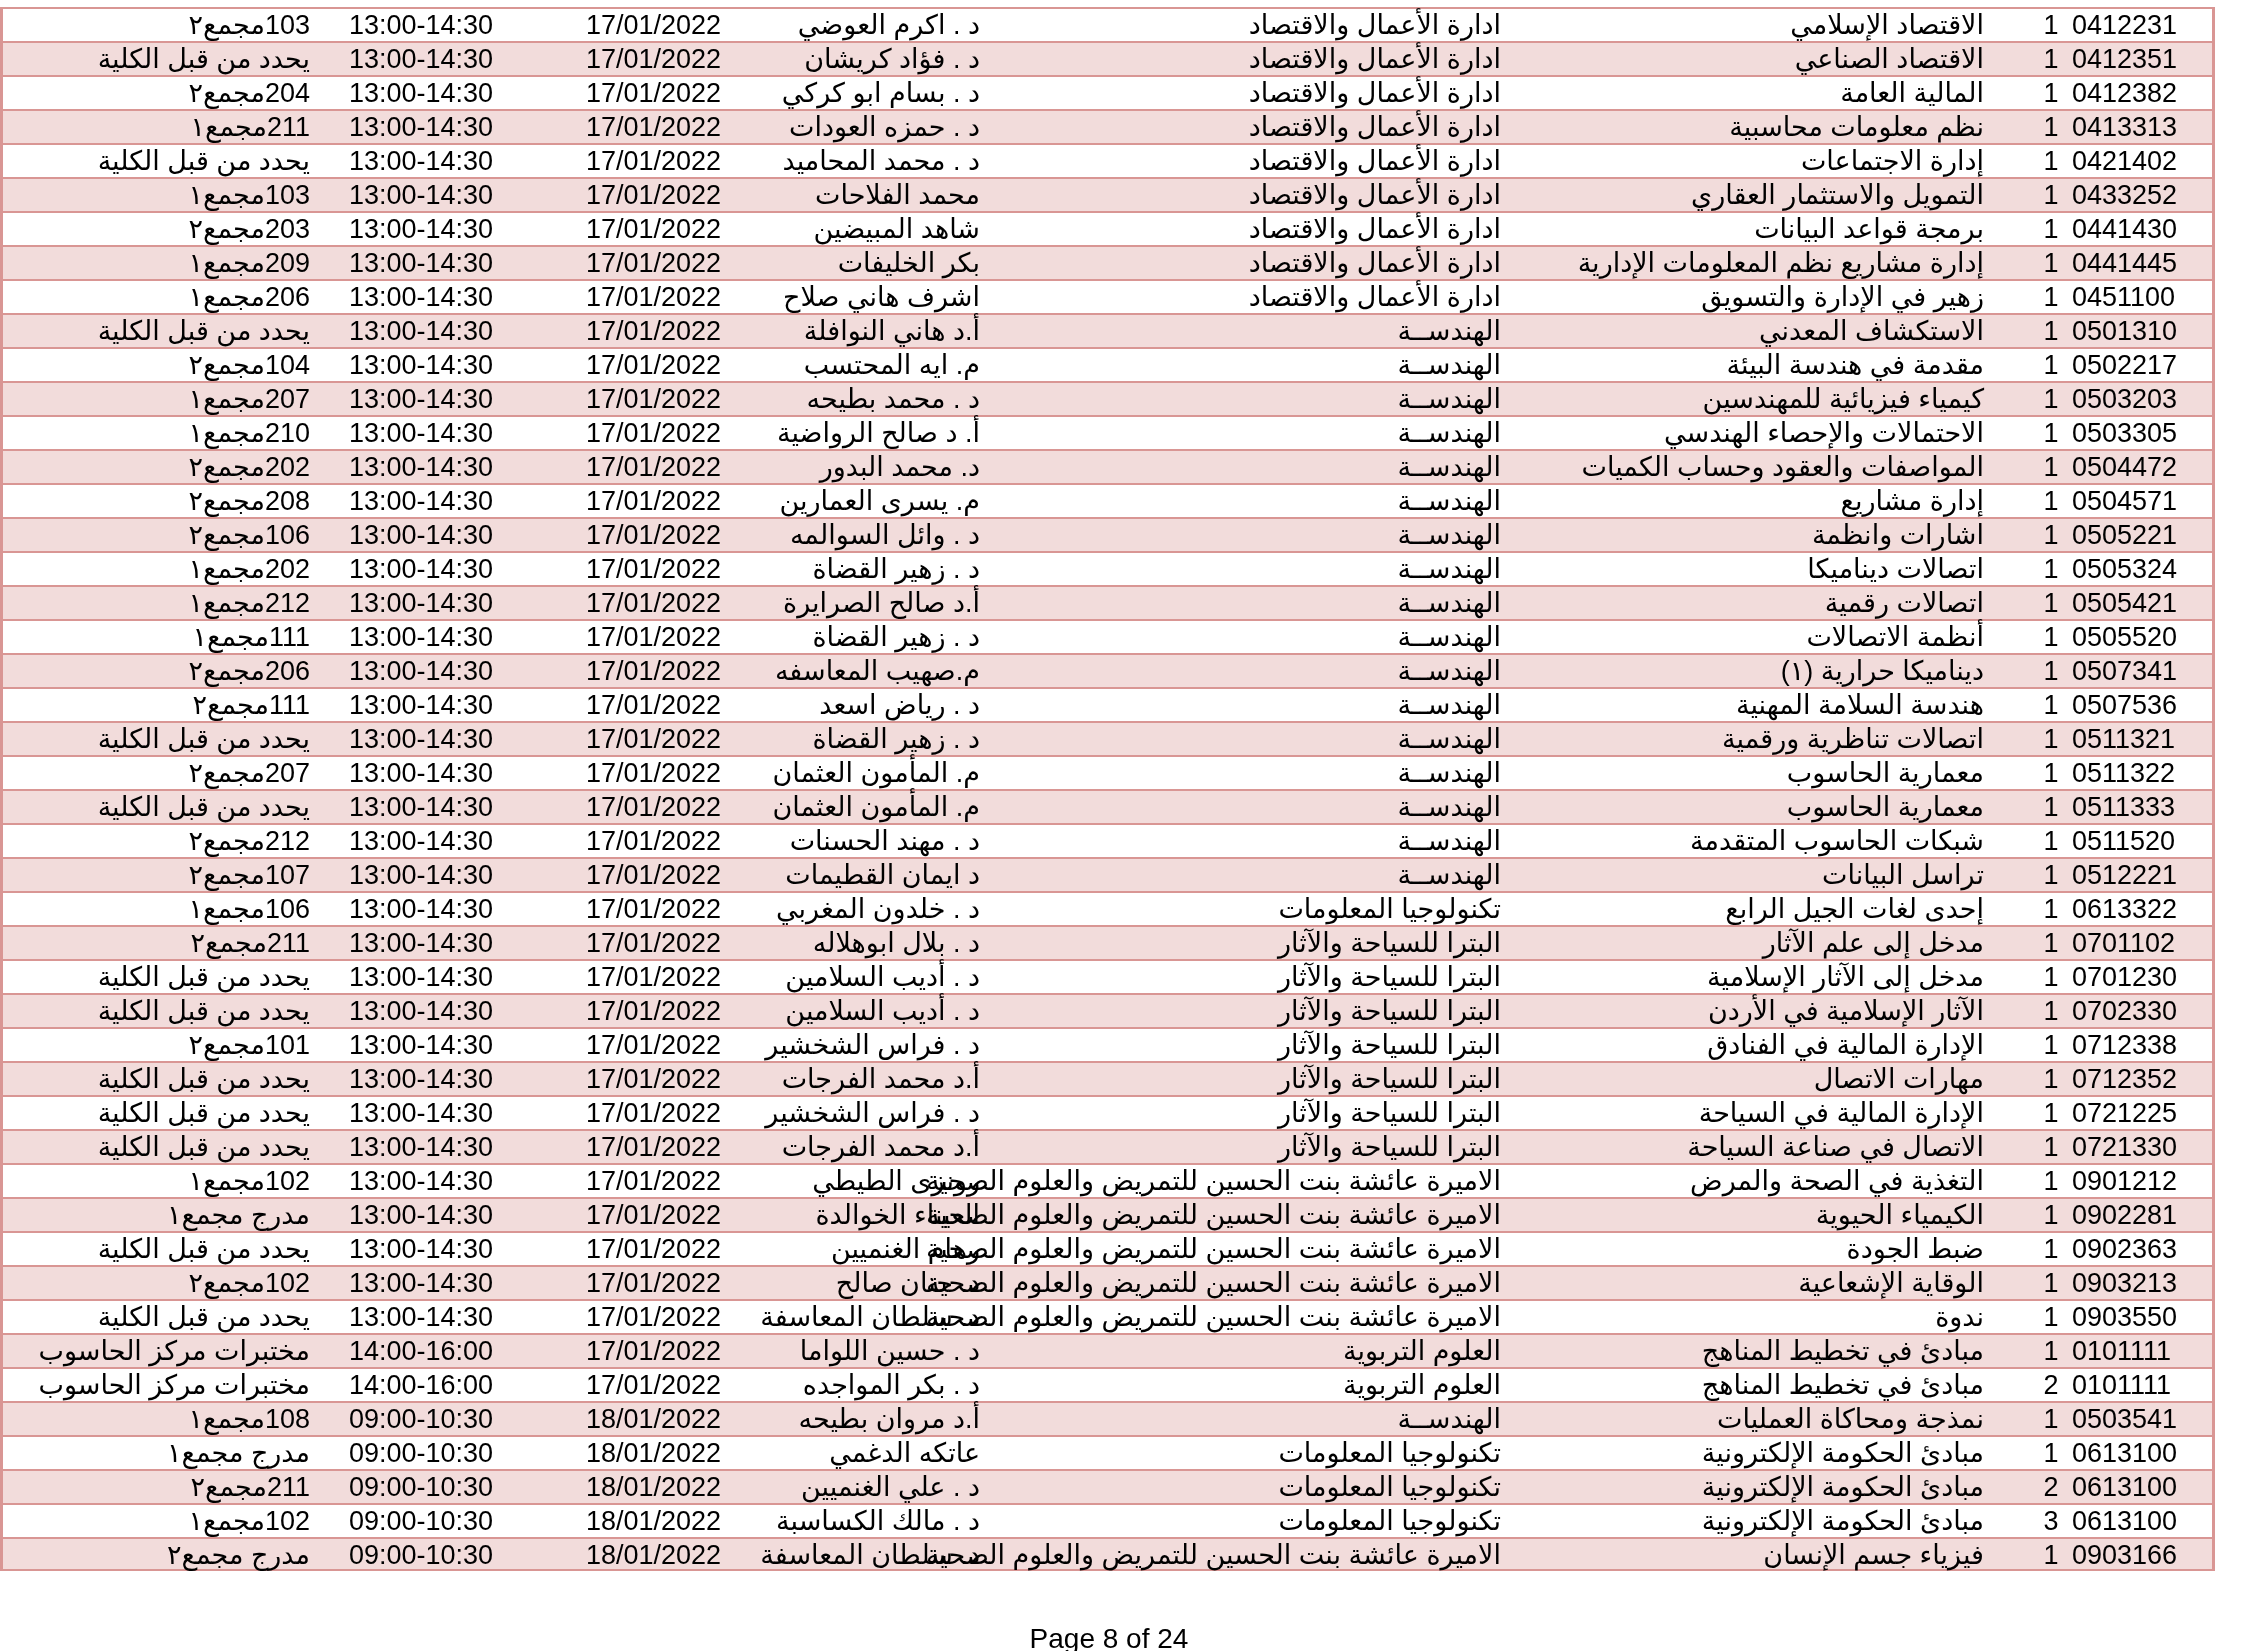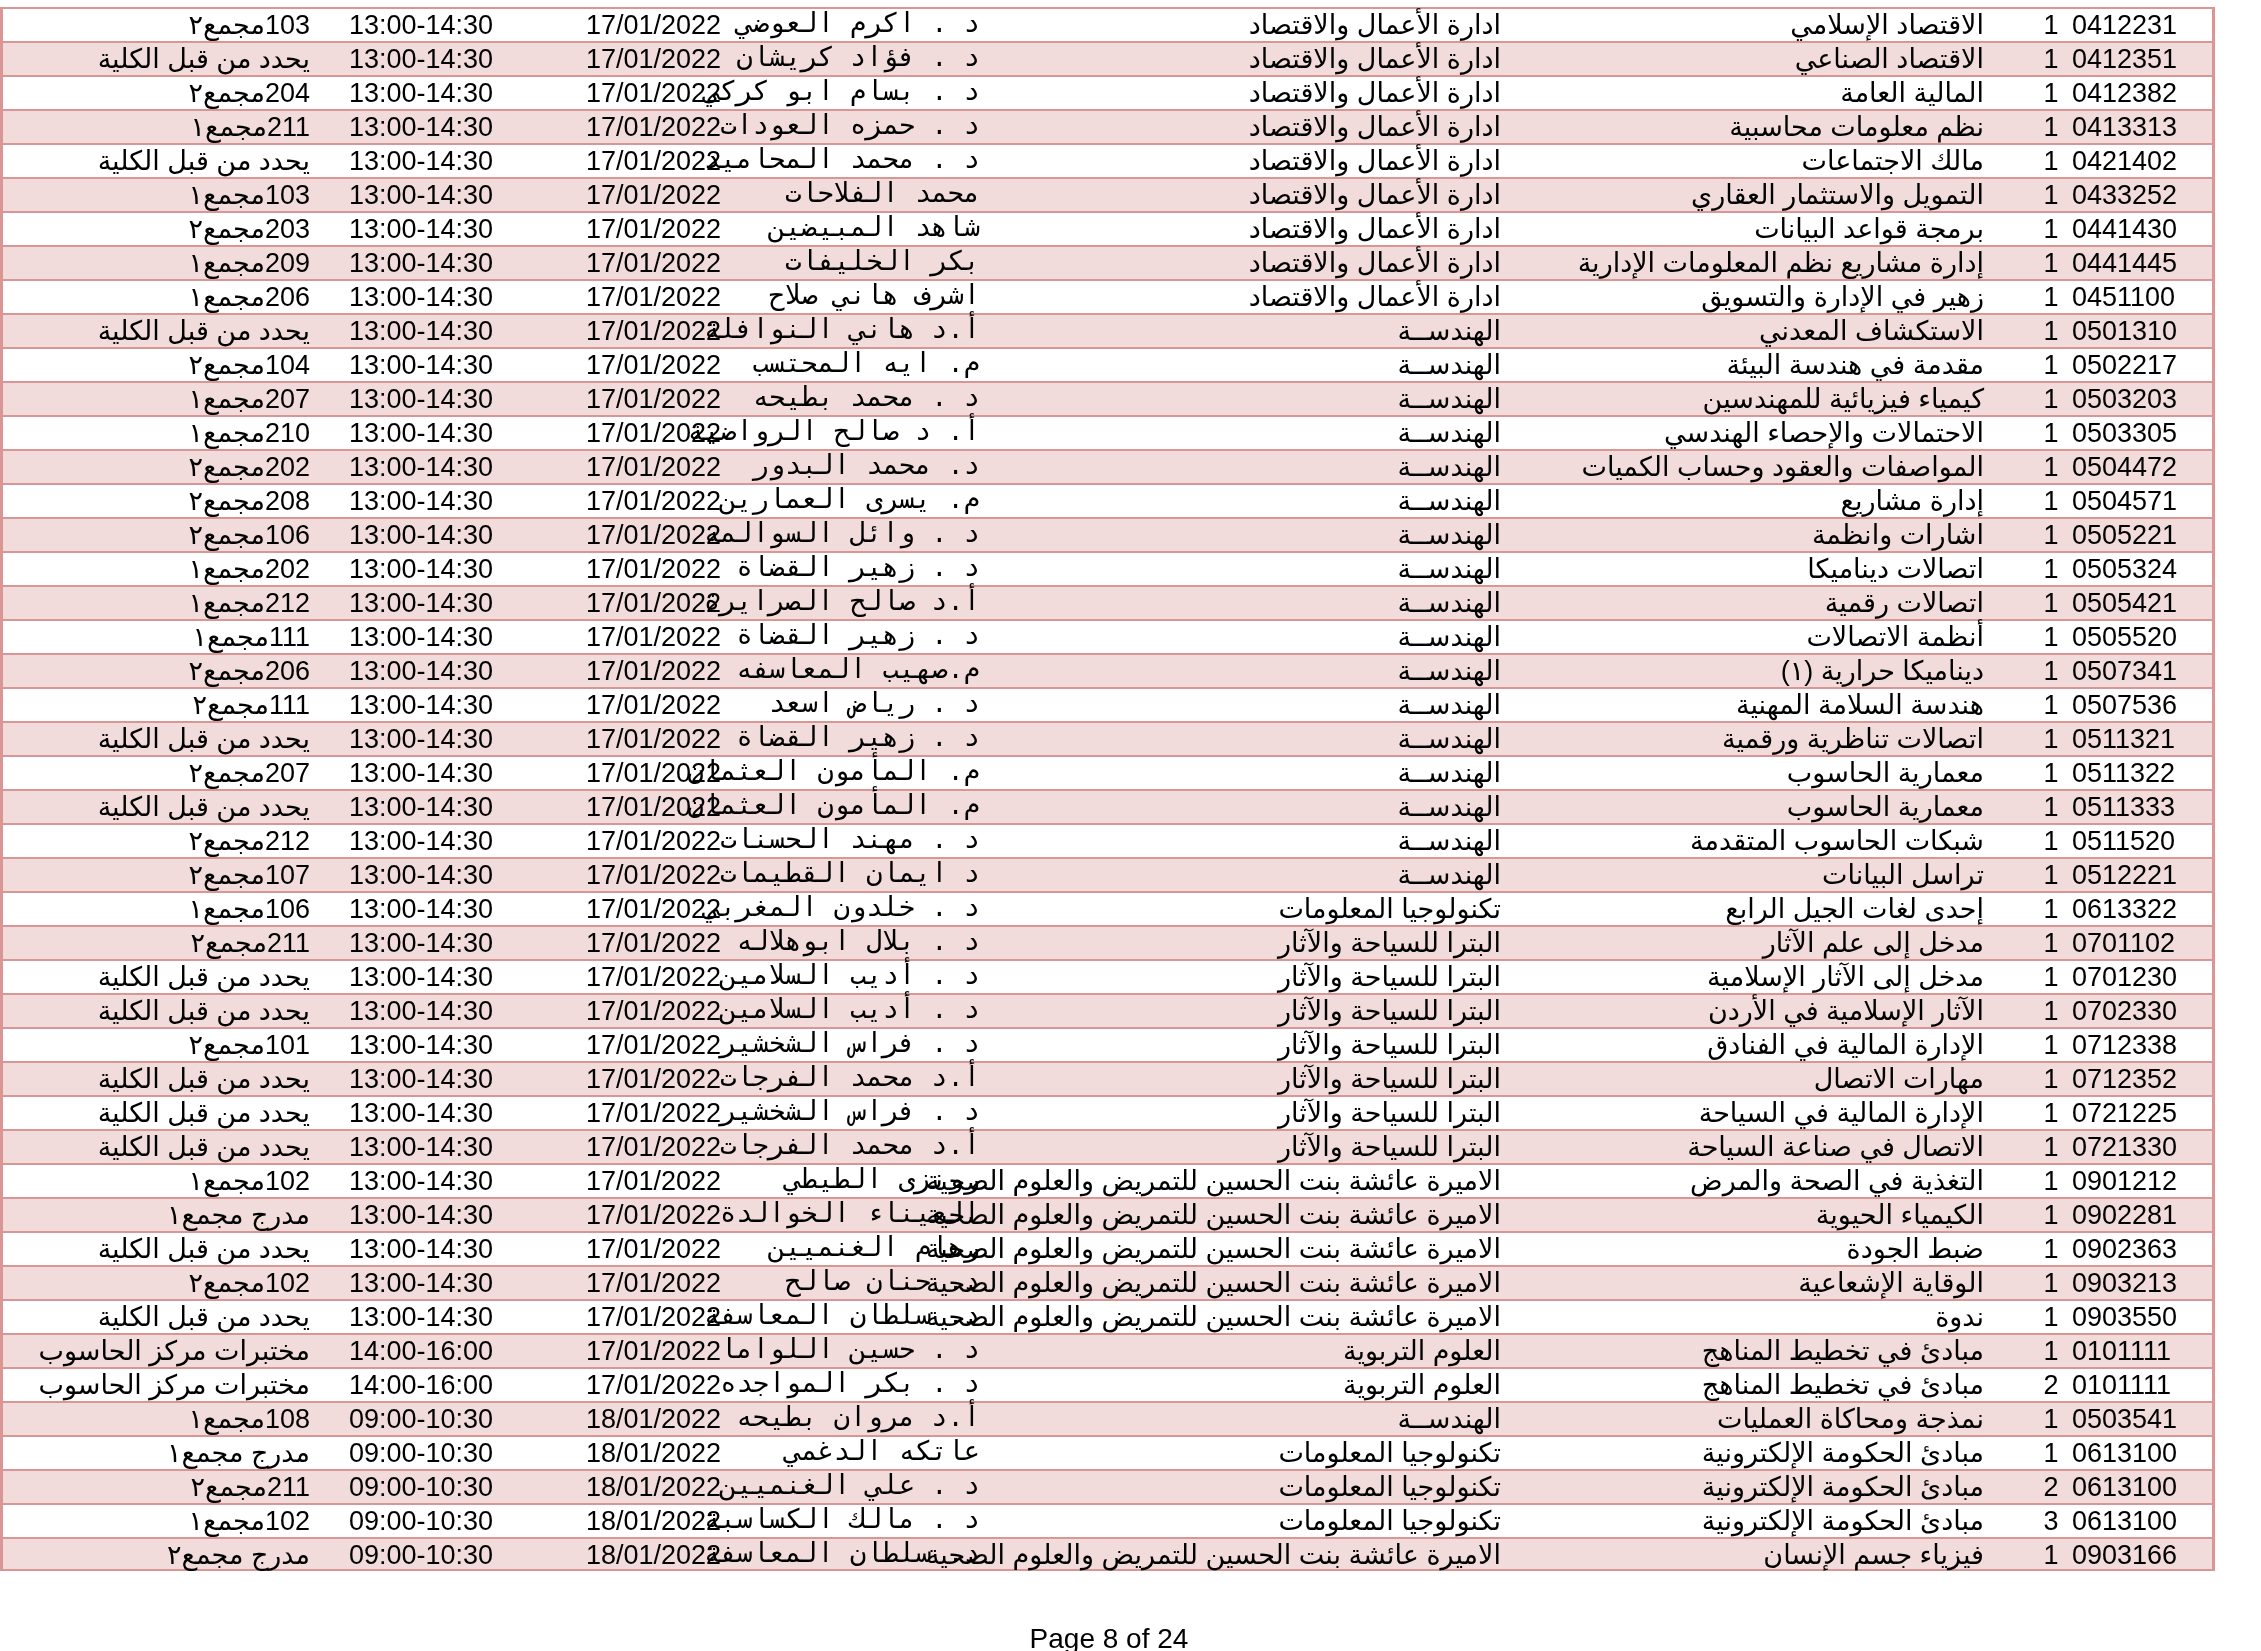--- a/index.html
+++ b/index.html
@@ -12,21 +12,21 @@
   .row.alt { background: #f2dcdb; }
   .row.last { border-bottom: 2.8px solid #d99694; }
   .cell { position: absolute; top: 0; height: 32px; line-height: 32px;
           font-size: 27px; white-space: nowrap; }
   .rtl { direction: rtl; text-align: right; }
   .ltr { direction: ltr; text-align: left; }
   .c-code    { right: 0px;  width: 140px; text-align: left; direction: ltr; }
   .c-sec     { right: 147px; width: 28px; text-align: center; direction: ltr; }
   .c-course  { right: 228px; width: 449px; }
   .c-faculty { right: 711px; width: 505px; }
-  .c-instr   { right: 1232px; width: 295px; font-family: Liberation Mono, monospace; }
+  .c-instr   { right: 1232px; width: 295px; }
   .c-date    { left: 537px; width: 147px; margin-left: 46px; }
   .c-time    { left: 346px; width: 151px; }
   .c-room    { right: 1902px; width: 295px; }
   .footer { position: absolute; top: 1625px; left: 1025px; width: 168px;
             font-size: 28px; line-height: 28px; text-align: center; color: #000; }
 </style>
 </head>
 <body>
 
 <div class="sheet" id="sheet">
@@ -66,21 +66,21 @@
     <span class="cell c-course rtl">نظم معلومات محاسبية</span>
     <span class="cell c-faculty rtl">ادارة الأعمال والاقتصاد</span>
     <span class="cell c-instr rtl">د . حمزه العودات</span>
     <span class="cell c-date ltr">17/01/2022</span>
     <span class="cell c-time ltr">13:00-14:30</span>
     <span class="cell c-room rtl">211مجمع١</span>
   </div>
     <div class="row">
     <span class="cell c-code ltr">0421402</span>
     <span class="cell c-sec ltr">1</span>
-    <span class="cell c-course rtl">مالك الاجتماعات</span>
+    <span class="cell c-course rtl">إدارة الاجتماعات</span>
     <span class="cell c-faculty rtl">ادارة الأعمال والاقتصاد</span>
     <span class="cell c-instr rtl">د . محمد المحاميد</span>
     <span class="cell c-date ltr">17/01/2022</span>
     <span class="cell c-time ltr">13:00-14:30</span>
     <span class="cell c-room rtl">يحدد من قبل الكلية</span>
   </div>
     <div class="row alt">
     <span class="cell c-code ltr">0433252</span>
     <span class="cell c-sec ltr">1</span>
     <span class="cell c-course rtl">التمويل والاستثمار العقاري</span>

